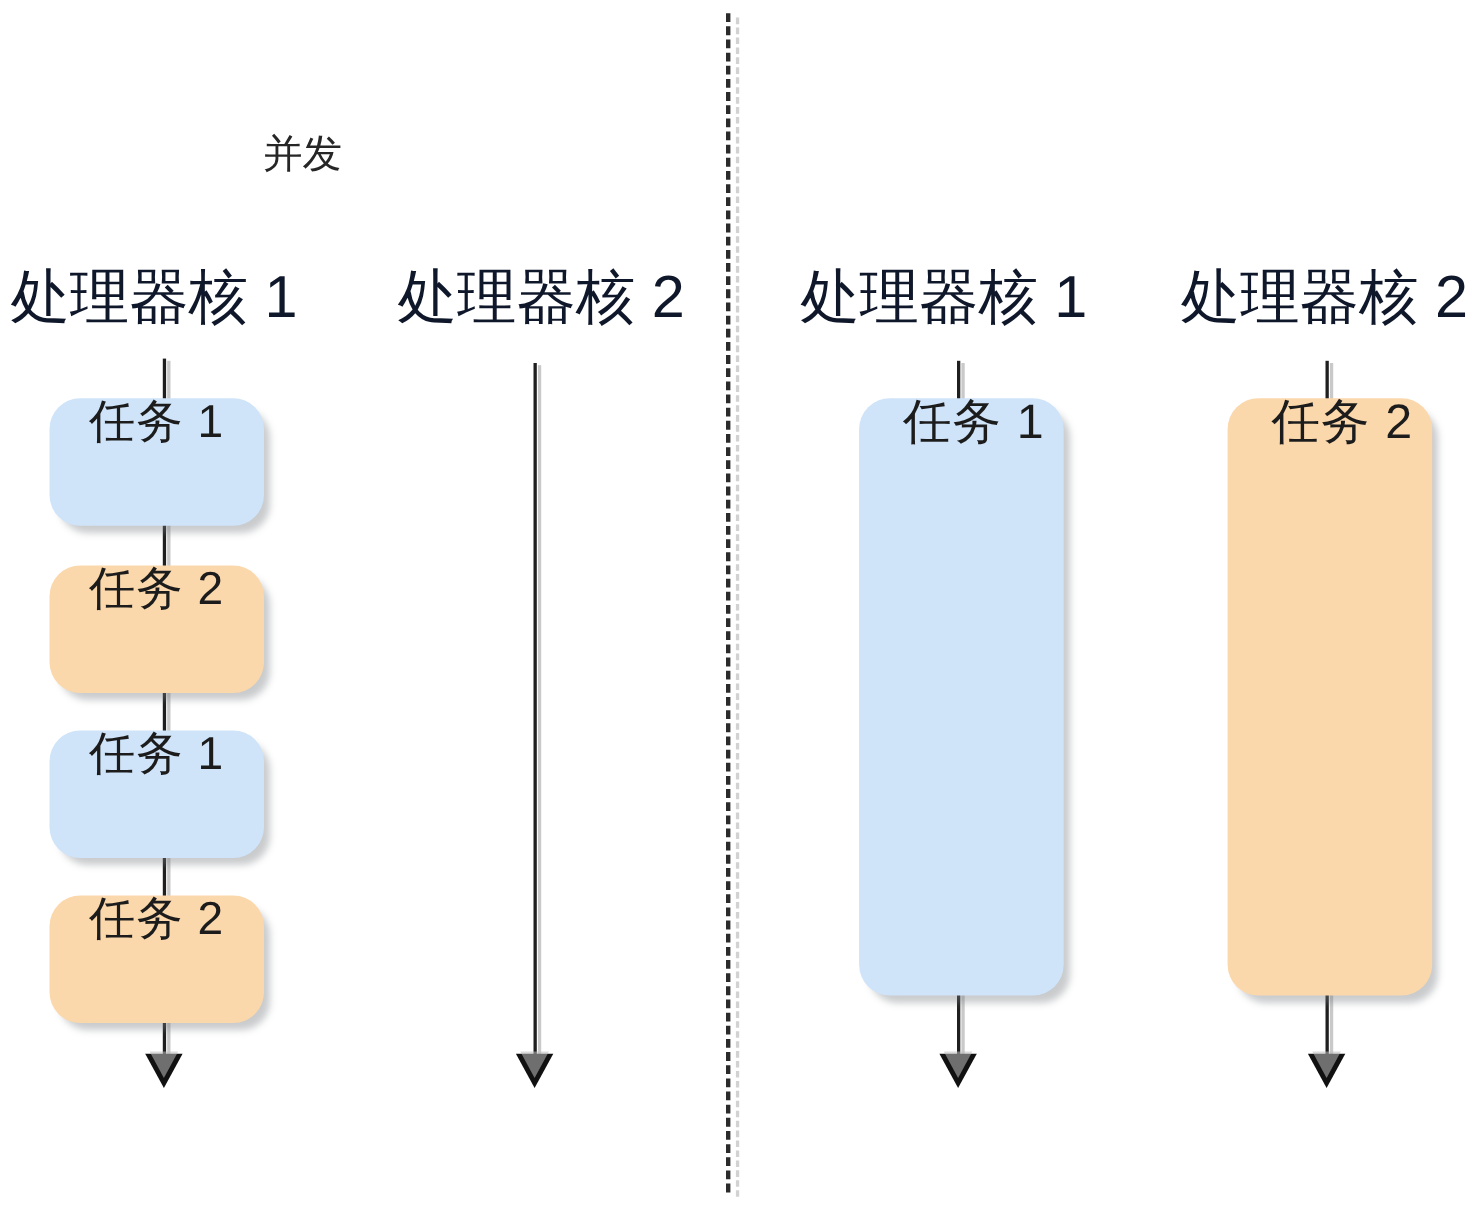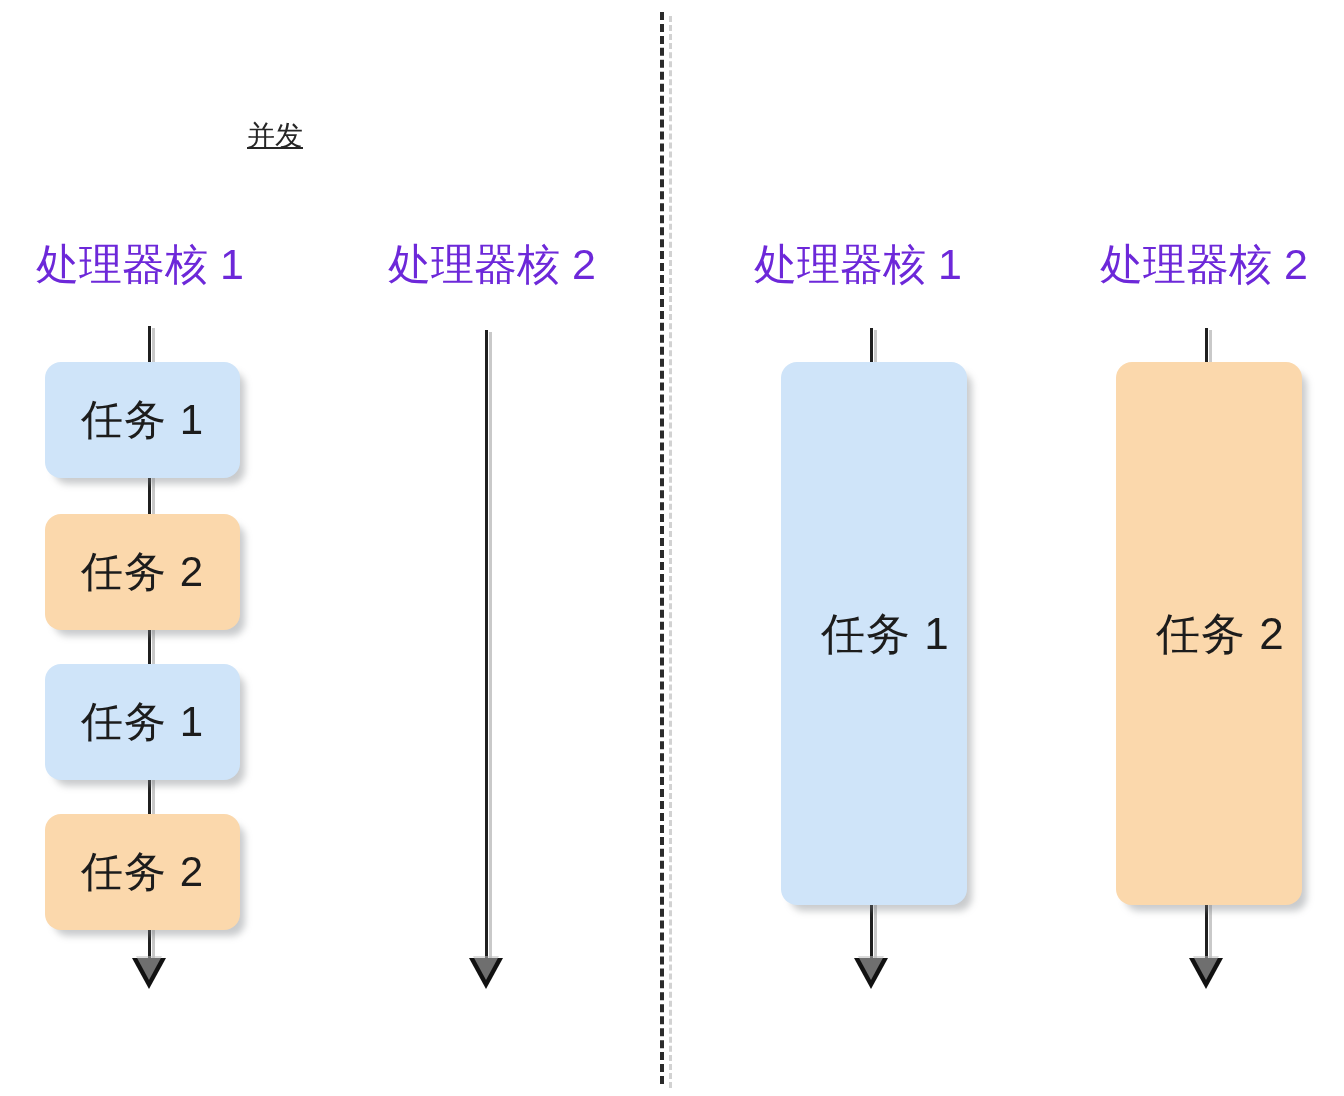--- a/index.html
+++ b/index.html
@@ -13,33 +13,32 @@
   }
   #canvas {
     position: relative;
     width: 1344px;
     height: 1096px;
     background: #ffffff;
     overflow: hidden;
   }
   .panel-title {
     position: absolute;
-    font-size: 28px;
+    font-size: 36px;
     line-height: 1;
     color: #262626;
     white-space: nowrap;
     text-align: center;
     font-weight: 400;
-    text-decoration: underline;
   }
   .lane-label {
     position: absolute;
-    font-size: 43px;
+    font-size: 54px;
     line-height: 1;
-    color: #6d28d9;
+    color: #0f172a;
     white-space: nowrap;
     text-align: center;
     font-weight: 400;
   }
   
   .vline {
     position: absolute;
     width: 3px;
     background: #1f1f1f;
   }
@@ -66,24 +65,24 @@
     left: -13px;
     top: -33px;
     width: 0;
     height: 0;
     border-left: 13px solid transparent;
     border-right: 13px solid transparent;
     border-top: 24px solid rgba(190,190,190,0.55);
   }
   .task-box {
     position: absolute;
-    border-radius: 16px;
+    border-radius: 28px;
     box-shadow: 7px 8px 7px -2px rgba(120,124,130,0.40);
     display: flex;
-    align-items: center;
+    align-items: flex-start;
     box-sizing: border-box;
   }
   .task-box.small {
     justify-content: center;
   }
   .task-box.tall {
     justify-content: flex-start;
     padding-left: 40px;
   }
   .task-label {

